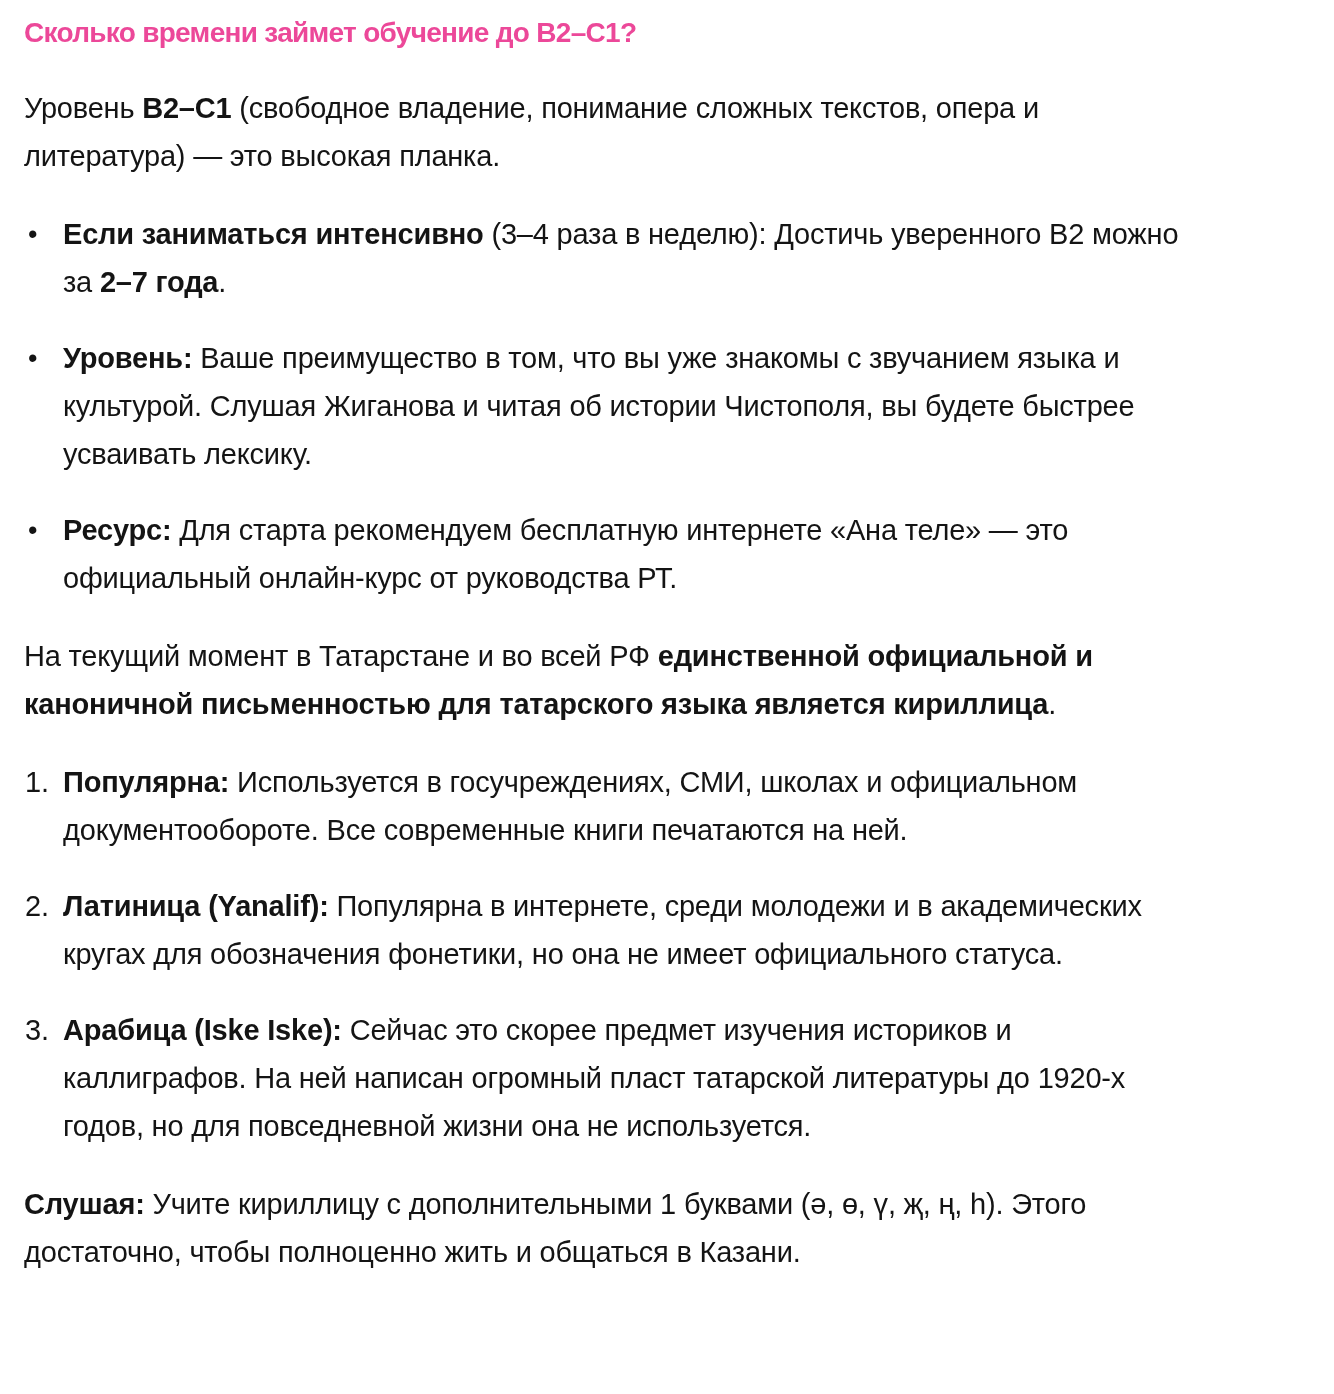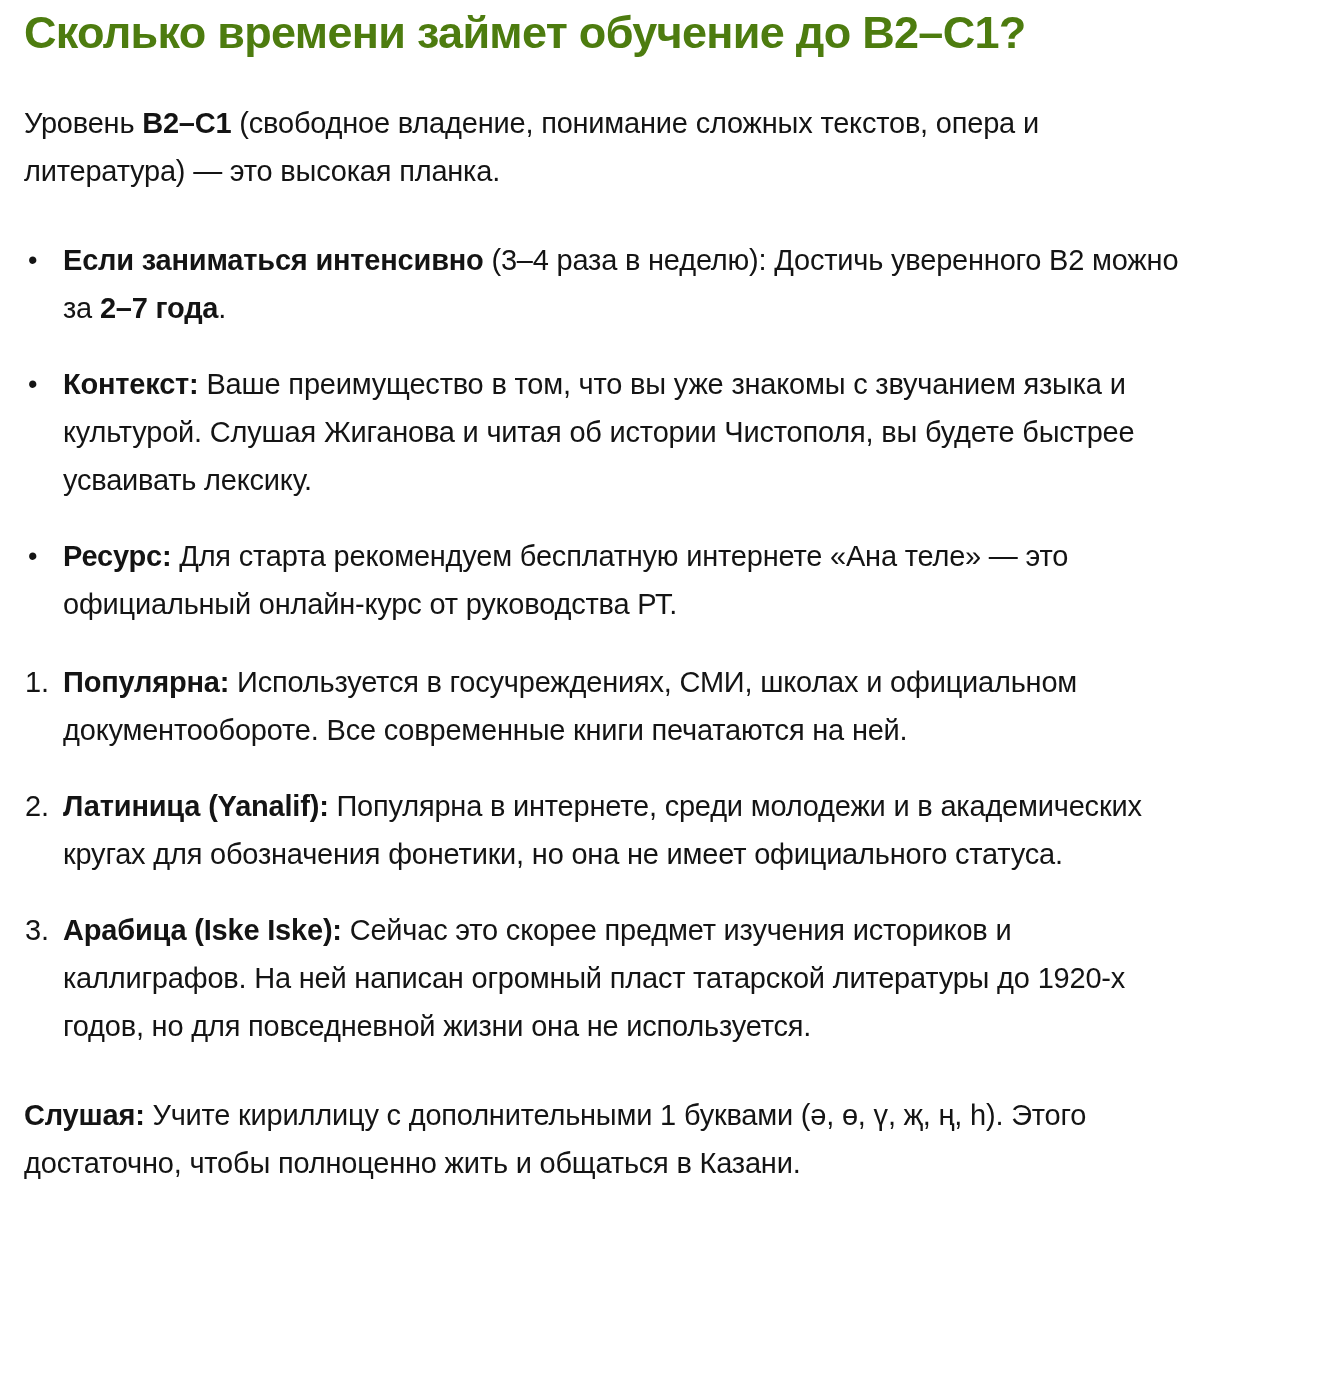--- a/index.html
+++ b/index.html
@@ -12,30 +12,30 @@
     padding: 8px 24px 24px 24px;
     font-family: "Liberation Sans", "DejaVu Sans", sans-serif;
     font-size: 29px;
     line-height: 48px;
     letter-spacing: -0.2px;
     color: #141414;
     -webkit-font-smoothing: antialiased;
   }
   .doc { width: 100%; }
   h2.section-heading {
-    font-size: 45px;
+    font-size: 28px;
     line-height: 50px;
     font-weight: 700;
     letter-spacing: -0.7px;
     margin: 48px 0 26px 0;
-    color: #4d7c0f;
+    color: #ec4899;
   }
   h2.section-heading.first { margin-top: 0; }
   p.para {
-    margin: 41px 0;
+    margin: 26px 0;
     white-space: pre-line;
   }
   ul.bullet-list, ol.num-list {
     list-style: none;
     margin: 30px 0;
     padding: 0;
   }
   ul.bullet-list > li, ol.num-list > li {
     position: relative;
     padding-left: 39px;
@@ -60,28 +60,30 @@
 <article class="doc">
 
   <h2 class="section-heading first">Сколько времени займет обучение до B2–C1?</h2>
 
   <p class="para"><span>Уровень </span><strong>B2–C1</strong><span> (свободное владение, понимание сложных текстов, опера и
 литература) — это высокая планка.</span></p>
 
   <ul class="bullet-list">
     <li><span class="marker bullet-mark">•</span><strong>Если заниматься интенсивно</strong><span> (3–4 раза в неделю): Достичь уверенного B2 можно
 за </span><strong>2–7 года</strong><span>.</span></li>
-    <li><span class="marker bullet-mark">•</span><strong>Контекст:</strong><span> Ваше преимущество в том, что вы уже знакомы с звучанием языка и
+    <li><span class="marker bullet-mark">•</span><strong>Уровень:</strong><span> Ваше преимущество в том, что вы уже знакомы с звучанием языка и
 культурой. Слушая Жиганова и читая об истории Чистополя, вы будете быстрее
 усваивать лексику.</span></li>
     <li><span class="marker bullet-mark">•</span><strong>Ресурс:</strong><span> Для старта рекомендуем бесплатную интернете «Ана теле» — это
 официальный онлайн-курс от руководства РТ.</span></li>
   </ul>
 
 
+  <p class="para"><span>На текущий момент в Татарстане и во всей РФ </span><strong>единственной официальной и
+каноничной письменностью для татарского языка является кириллица</strong><span>.</span></p>
 
   <ol class="num-list">
     <li><span class="marker num-mark">1.</span><strong>Популярна:</strong><span> Используется в госучреждениях, СМИ, школах и официальном
 документообороте. Все современные книги печатаются на ней.</span></li>
     <li><span class="marker num-mark">2.</span><strong>Латиница (Yanalif):</strong><span> Популярна в интернете, среди молодежи и в академических
 кругах для обозначения фонетики, но она не имеет официального статуса.</span></li>
     <li><span class="marker num-mark">3.</span><strong>Арабица (Iske Iske):</strong><span> Сейчас это скорее предмет изучения историков и
 каллиграфов. На ней написан огромный пласт татарской литературы до 1920-х
 годов, но для повседневной жизни она не используется.</span></li>
   </ol>

